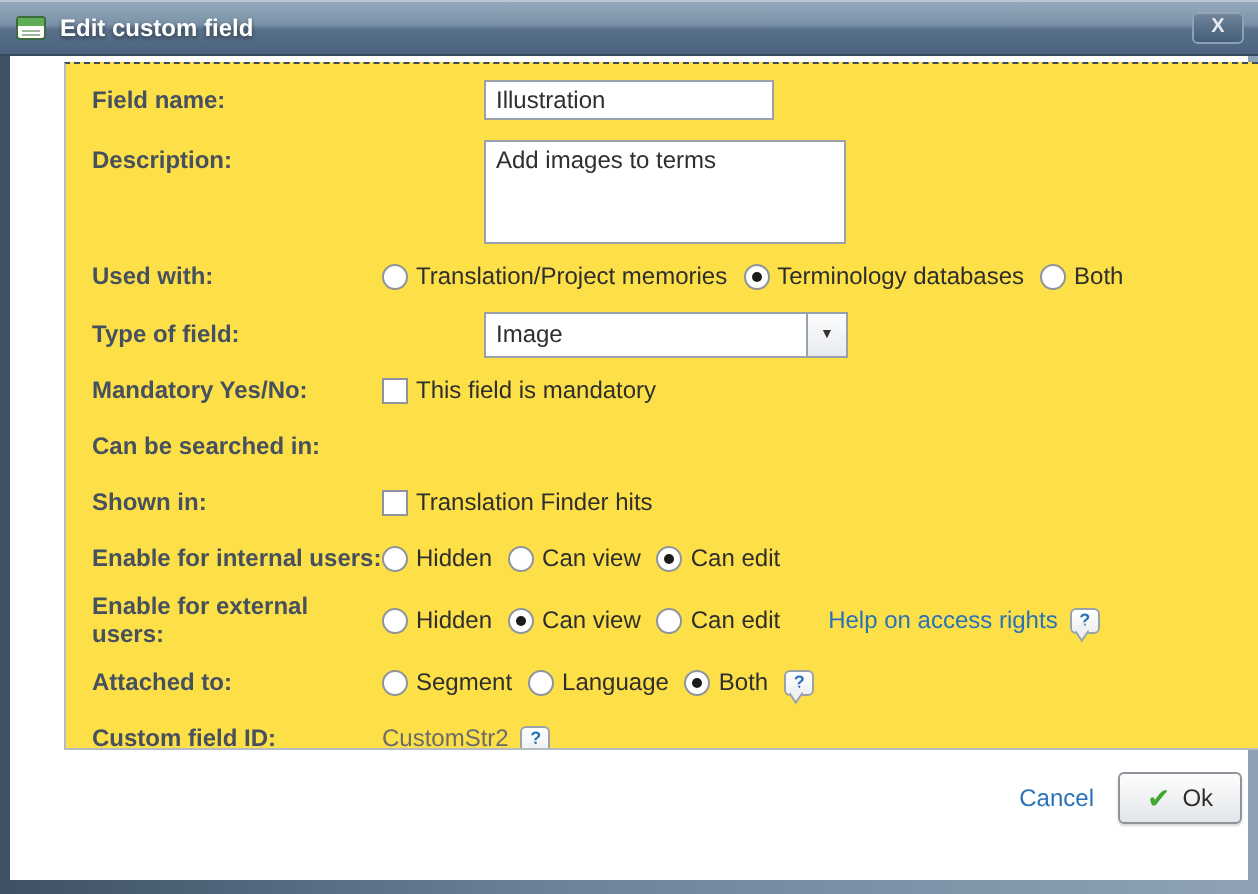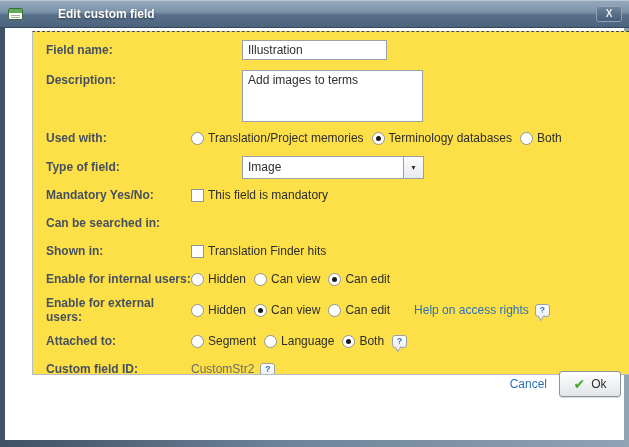--- a/index.html
+++ b/index.html
@@ -9,21 +9,21 @@
   .dialog {
     position: relative; width: 629px; height: 447px;
     background: linear-gradient(90deg,#3e5165,#6d8399 45%,#8fa3b5);
     overflow: hidden;
   }
   .titlebar {
     position: absolute; top: 0; left: 0; right: 0; height: 28px;
     background: linear-gradient(#97abbd,#7b92a8 45%,#58708a 55%,#4b637d);
     border-bottom: 1px solid #35495d;
     box-shadow: inset 0 1px 0 #b9c7d4;
-    display: flex; align-items: center; padding: 0 8px; gap: 28px;
+    display: flex; align-items: center; padding: 0 8px;
   }
   .title-icon {
     width: 15px; height: 12px; margin-right: 7px; border-radius: 2px;
     border: 1px solid #3d6b3d;
     background: linear-gradient(#5fae55 0 4px, #ffffff 4px),
                 repeating-linear-gradient(#fff 0 2px, #cfe0cf 2px 3px);
     background: #fff; position: relative; flex: 0 0 auto;
   }
   .title-icon::before { content:""; position:absolute; top:0; left:0; right:0; height:4px; background:#5fae55; }
   .title-icon::after  { content:""; position:absolute; left:2px; right:2px; top:6px; height:1px; background:#9bb79b; box-shadow: 0 2px 0 #9bb79b; }
@@ -108,21 +108,21 @@
     text-align: center; position: relative; cursor: pointer; flex: 0 0 auto;
   }
   .help-icon::after {
     content: ""; position: absolute; left: 2px; bottom: -3px; width: 5px; height: 5px;
     background: #eef0f2; border-right: 1px solid #9aa2a9; border-bottom: 1px solid #9aa2a9;
     transform: rotate(55deg) skewX(20deg);
   }
   .muted-value { color: #6b6b6b; }
 
   .footer {
-    position: absolute; top: 343px; right: 3px;
+    position: absolute; top: 358px; right: 3px;
     display: flex; align-items: center; gap: 12px;
   }
   .cancel-link { color: #2a72b8; text-decoration: none; cursor: pointer; }
   .ok-btn {
     width: 62px; height: 26px; border: 1px solid #8d949b; border-radius: 3px;
     background: linear-gradient(#fefefe,#e2e6e9);
     display: flex; align-items: center; justify-content: center; gap: 6px;
     font: inherit; color: #2e2e2e; cursor: pointer;
     box-shadow: 0 1px 1px rgba(0,0,0,.15);
   }

